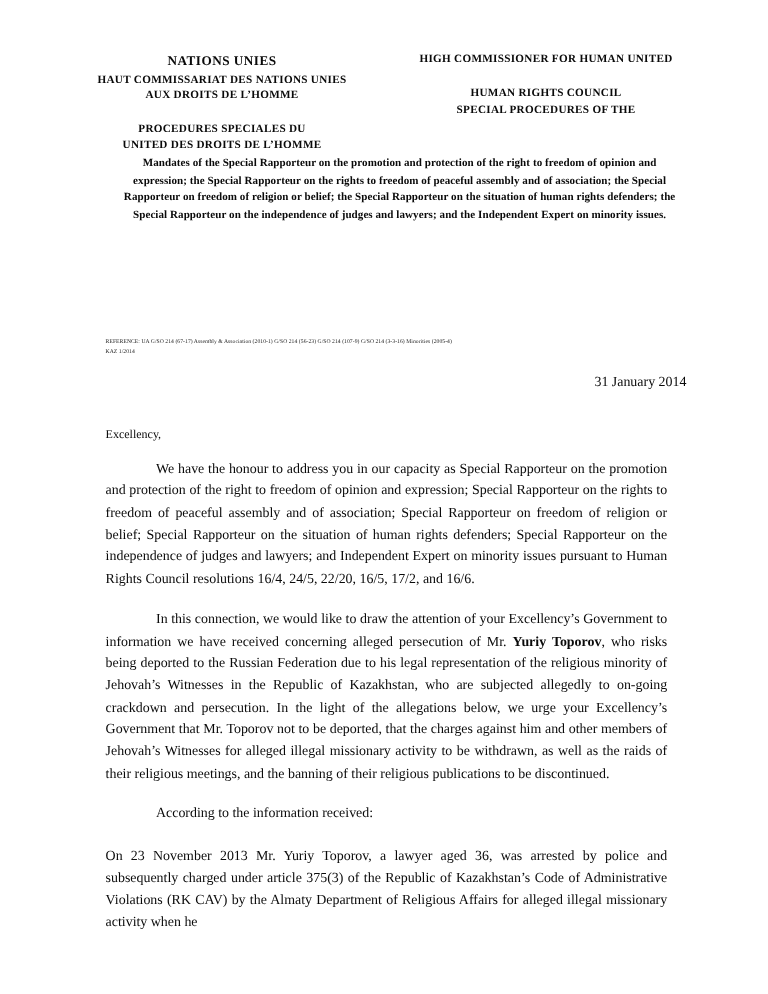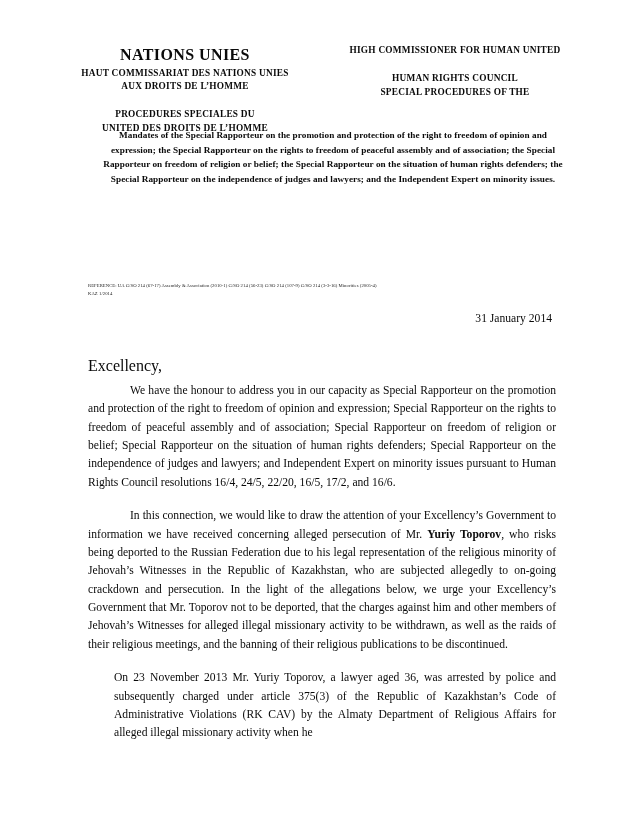--- a/index.html
+++ b/index.html
@@ -34,21 +34,21 @@
     display: flex;
     flex-direction: row;
     justify-content: space-between;
   }
   .masthead-col {
     width: 258px;
     text-align: center;
   }
   .org-title {
     font-weight: bold;
-    font-size: 16px;
+    font-size: 11px;
     letter-spacing: 0.4px;
     line-height: 1.32;
     margin: 0 0 2px 0;
   }
   .org-sub {
     font-weight: bold;
     font-size: 9.3px;
     letter-spacing: 0.25px;
     line-height: 1.42;
     margin: 0;
@@ -81,33 +81,33 @@
     width: 470px;
     font-size: 4.7px;
     line-height: 1.65;
     letter-spacing: 0.05px;
     color: #222;
   }
 
   
   .date-line {
     position: absolute;
-    left: 84px;
+    left: 104px;
     top: 312px;
     width: 468px;
     text-align: right;
     font-size: 11.6px;
   }
 
   
   .salutation {
     position: absolute;
     left: 88px;
     top: 357px;
-    font-size: 16px;
+    font-size: 10px;
   }
 
   
   .body-text {
     position: absolute;
     left: 88px;
     top: 382px;
     width: 468px;
   }
   .para {
@@ -116,21 +116,20 @@
     text-align: justify;
     text-justify: inter-word;
     margin: 0 0 15.5px 0;
     hyphens: none;
   }
   .para.indent {
     text-indent: 42px;
   }
   .para.last {
     margin-bottom: 0;
-    margin-left: 26px;
   }
   .para b {
     font-weight: bold;
   }
   .para-spacer-sm {
     margin-bottom: 17px;
   }
   .para-plain {
     text-indent: 0;
   }
@@ -172,18 +171,19 @@
   <div class="date-line">31 January 2014</div>
 
   <div class="salutation">Excellency,</div>
 
   <div class="body-text">
 
     <p class="para indent">We have the honour to address you in our capacity as Special Rapporteur on the promotion and protection of the right to freedom of opinion and expression; Special Rapporteur on the rights to freedom of peaceful assembly and of association; Special Rapporteur on freedom of religion or belief; Special Rapporteur on the situation of human rights defenders; Special Rapporteur on the independence of judges and lawyers; and Independent Expert on minority issues pursuant to Human Rights Council resolutions 16/4, 24/5, 22/20, 16/5, 17/2, and 16/6.</p>
 
     <p class="para indent"><span>In this connection, we would like to draw the attention of your Excellency’s Government to information we have received concerning alleged persecution of Mr. </span><b>Yuriy Toporov</b><span>, who risks being deported to the Russian Federation due to his legal representation of the religious minority of Jehovah’s Witnesses in the Republic of Kazakhstan, who are subjected allegedly to on-going crackdown and persecution. In the light of the allegations below, we urge your Excellency’s Government that Mr. Toporov not to be deported, that the charges against him and other members of Jehovah’s Witnesses for alleged illegal missionary activity to be withdrawn, as well as the raids of their religious meetings, and the banning of their religious publications to be discontinued.</span></p>
 
+    <p class="para indent para-spacer-sm">According to the information received:</p>
 
     <p class="para para-plain last">On 23 November 2013 Mr. Yuriy Toporov, a lawyer aged 36, was arrested by police and subsequently charged under article 375(3) of the Republic of Kazakhstan’s Code of Administrative Violations (RK  CAV) by the Almaty Department of Religious Affairs for alleged illegal missionary activity when he</p>
 
   </div>
 
 </div>
 
 </body></html>

